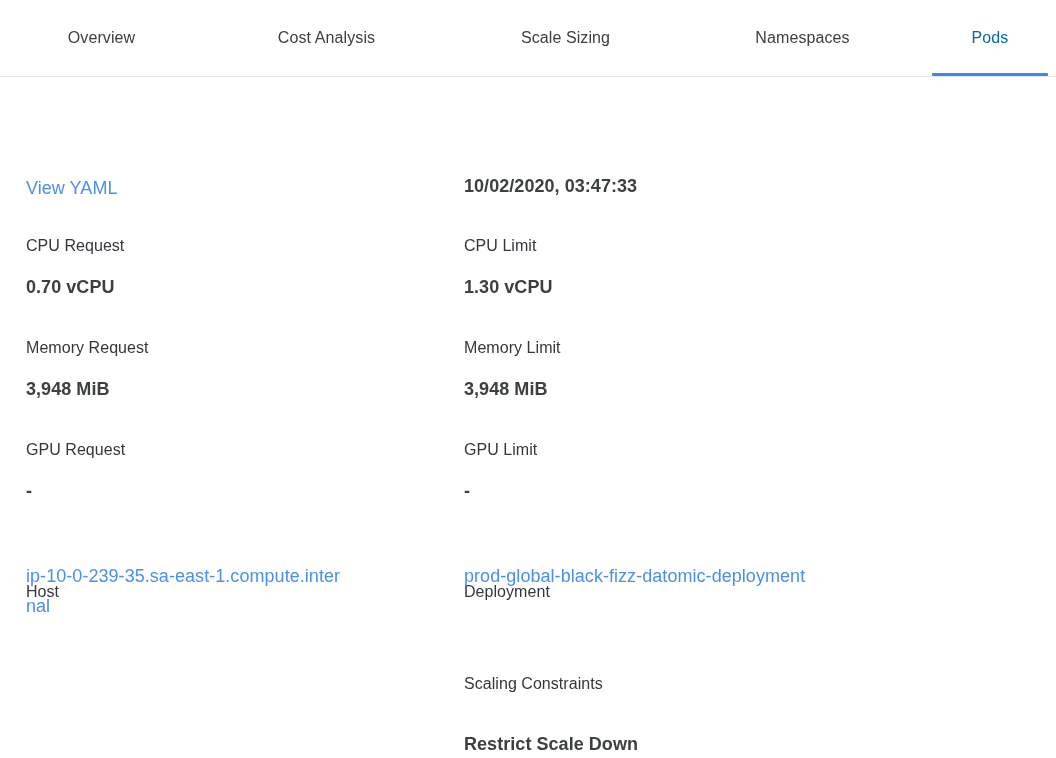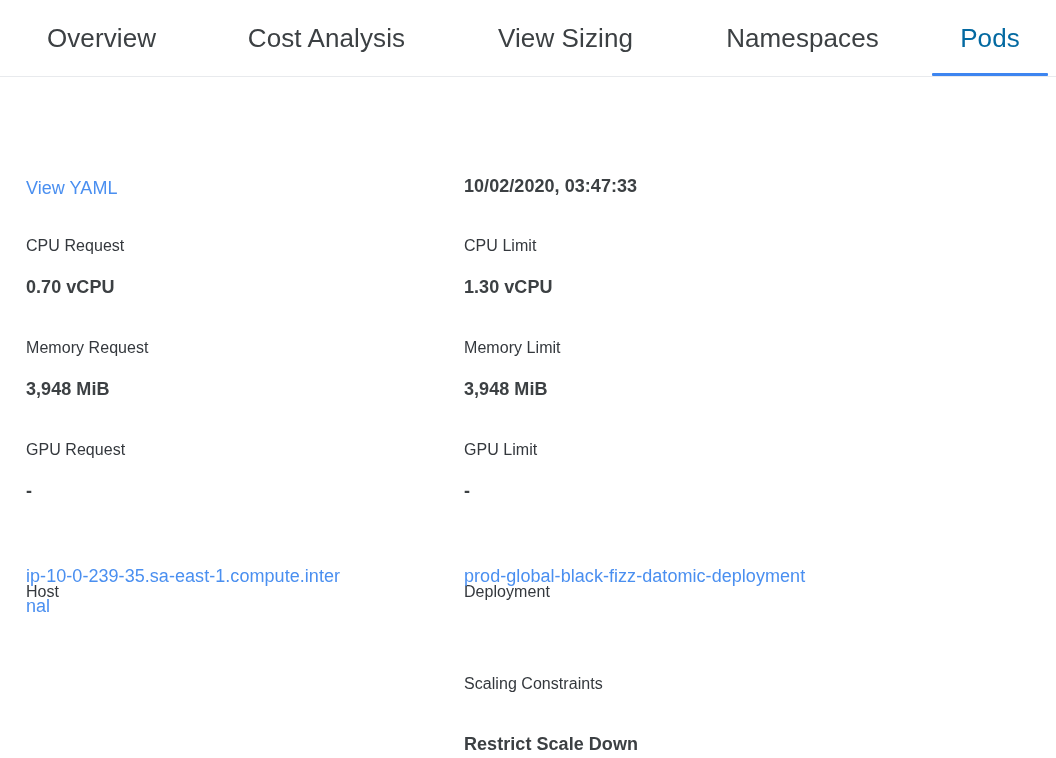--- a/index.html
+++ b/index.html
@@ -29,21 +29,21 @@
     height: 76px;
     display: flex;
     align-items: center;
   }
   .tab {
     position: relative;
     height: 76px;
     display: flex;
     align-items: center;
     justify-content: center;
-    font-size: 26px;
+    font-size: 16px;
     font-weight: 400;
     letter-spacing: 0.1px;
     color: #3c4043;
     cursor: pointer;
     user-select: none;
     background: transparent;
     border: none;
     padding: 0;
     font-family: inherit;
     white-space: nowrap;
@@ -133,21 +133,21 @@
   <div class="tabbar-inner">
     <button class="tab tab-0">
       <span>Overview</span>
 
     </button>
     <button class="tab tab-1">
       <span>Cost Analysis</span>
 
     </button>
     <button class="tab tab-2">
-      <span>View Sizing</span>
+      <span>Scale Sizing</span>
 
     </button>
     <button class="tab tab-3">
       <span>Namespaces</span>
 
     </button>
     <button class="tab tab-4 active">
       <span>Pods</span>
       <span class="tab-underline"></span>
     </button>

